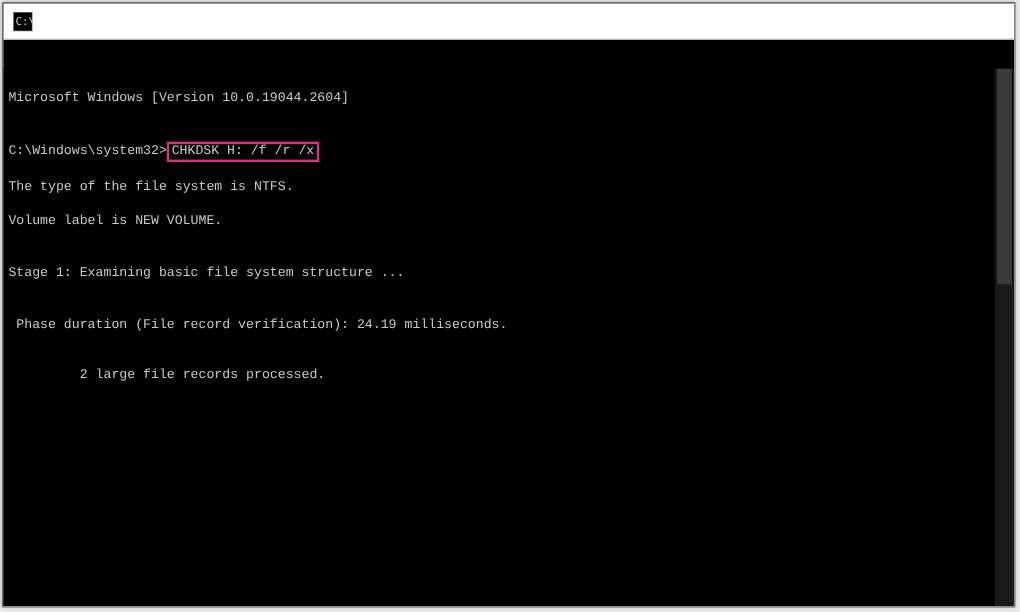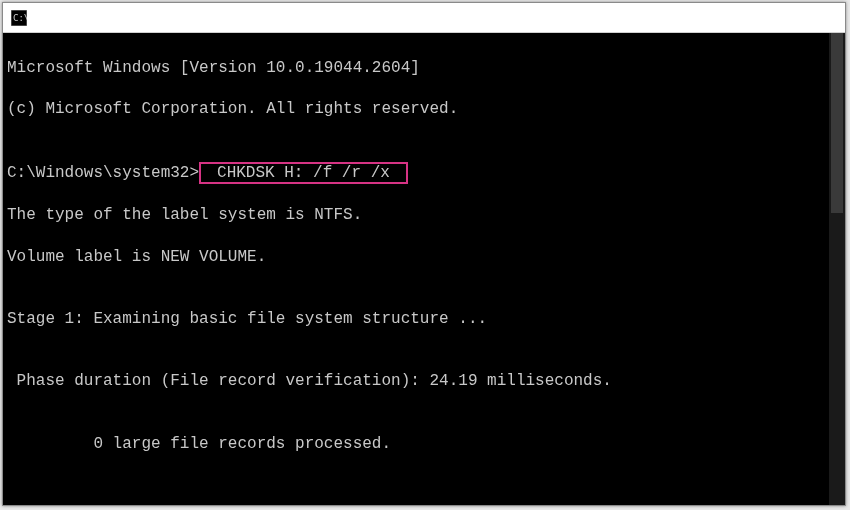--- a/index.html
+++ b/index.html
@@ -31,76 +31,76 @@
       display: inline-flex;
       align-items: center;
       justify-content: center;
     }
     .titlebar .title { flex: 1; }
     .terminal {
       flex: 1;
       background: #000;
       color: #c8c8c8;
       font-family: "Consolas", "Courier New", monospace;
-      font-size: 16px;
+      font-size: 11px;
       line-height: 1.3;
       padding: 4px 4px;
       white-space: pre;
       overflow: hidden;
       position: relative;
+      margin-top: 24px;
     }
     .scrollbar {
       position: absolute;
       right: 0;
       top: 0;
       bottom: 0;
       width: 16px;
       background: #1a1a1a;
     }
     .scrollbar .thumb {
       position: absolute;
       left: 2px;
       right: 2px;
       top: 0;
       height: 180px;
       background: #3a3a3a;
     }
     .highlight {
       border: 2px solid #d63384;
-      padding: 0 16px;
+      padding: 0 2px;
       display: inline-block;
       line-height: 1.15;
     }
     .line { display: block; }
   </style>
 </head>
 <body>
 
 <div class="window">
   <div class="titlebar">
     <span class="icon">
       <svg width="16" height="16" viewBox="0 0 16 16">
         <rect x="0" y="0" width="16" height="16" fill="#000" stroke="#888" stroke-width="1"></rect>
         <text x="2" y="11" font-family="Consolas,monospace" font-size="9" fill="#ccc">C:\</text>
       </svg>
     </span>
   </div>
   <div class="terminal">
 <span class="line">Microsoft Windows [Version 10.0.19044.2604]</span>
-<span class="line">(c) Microsoft Corporation. All rights reserved.</span>
 <span class="line"></span>
 <span class="line"><span>C:\Windows\system32&gt;</span><span class="highlight">CHKDSK H: /f /r /x</span></span>
-<span class="line">The type of the label system is NTFS.</span>
+<span class="line">The type of the file system is NTFS.</span>
 <span class="line">Volume label is NEW VOLUME.</span>
 <span class="line"></span>
 <span class="line">Stage 1: Examining basic file system structure ...</span>
 <span class="line"></span>
 <span class="line"> Phase duration (File record verification): 24.19 milliseconds.</span>
 <span class="line"></span>
-<span class="line">         0 large file records processed.</span>
+<span class="line">         2 large file records processed.</span>
 
 <span class="line"></span>
 
 
 <span class="line"></span>
 
 <span class="line"></span>
 
 <span class="line"></span>
 

